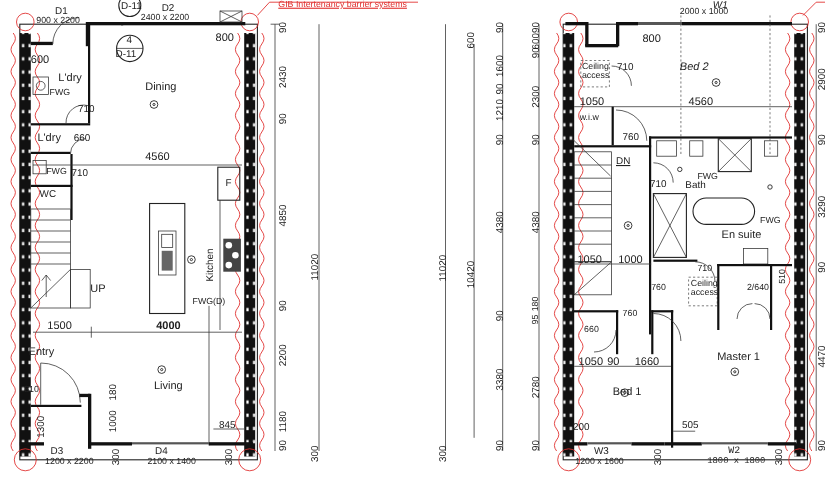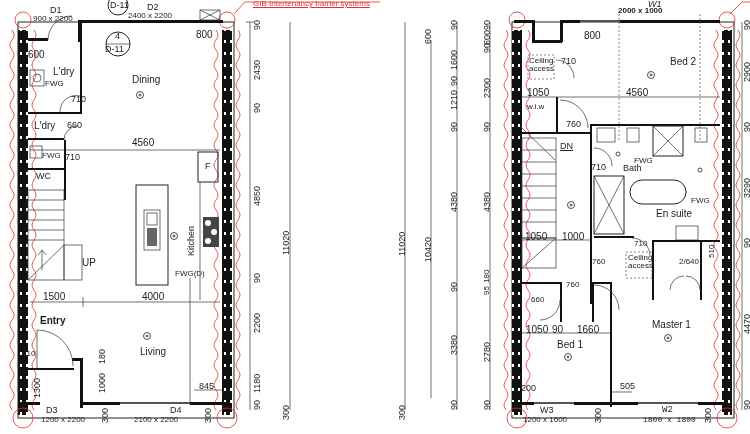--- a/index.html
+++ b/index.html
@@ -262,52 +262,52 @@
   <span class="lb s9" style="left:67px;top:121px;">660</span>
   <span class="lb s10" style="left:132px;top:138px;">4560</span>
   <span class="lb s8" style="left:42px;top:152px;">FWG</span>
   <span class="lb s9" style="left:65px;top:153px;">710</span>
   <span class="lb s9" style="left:36px;top:172px;">WC</span>
   <span class="lb s9" style="left:205px;top:162px;">F</span>
   <span class="lb s9 rot" style="left:187px;top:256px;">Kitchen</span>
   <span class="lb s10" style="left:82px;top:258px;">UP</span>
   <span class="lb s8" style="left:175px;top:270px;">FWG(D)</span>
   <span class="lb s10" style="left:43px;top:292px;">1500</span>
-  <span class="lb s10" style="left:142px;top:292px;">4000</span>
-  <span class="lb s10" style="left:40px;top:316px;font-weight:bold;">Entry</span>
+  <span class="lb s10" style="left:142px;top:292px;font-weight:bold;">4000</span>
+  <span class="lb s10" style="left:26px;top:316px;">Entry</span>
   <span class="lb s10" style="left:140px;top:347px;">Living</span>
   <span class="lb s8" style="left:22px;top:350px;">810</span>
   <span class="lb s9 rot" style="left:33px;top:398px;">1300</span>
   <span class="lb s9 rot" style="left:98px;top:393px;">1000</span>
   <span class="lb s9 rot" style="left:98px;top:364px;">180</span>
   <span class="lb s9" style="left:199px;top:382px;">845</span>
   <span class="lb s9" style="left:46px;top:406px;">D3</span>
   <span class="lb s8" style="left:41px;top:416px;">1200 x 2200</span>
   <span class="lb s9 rot" style="left:101px;top:423px;">300</span>
-  <span class="lb s9" style="left:170px;top:406px;">D4</span>
-  <span class="lb s8" style="left:134px;top:416px;">2100 x 2200</span>
+  <span class="lb s9" style="left:141px;top:406px;">D4</span>
+  <span class="lb s8" style="left:134px;top:416px;">2100 x 1400</span>
   <span class="lb s9 rot" style="left:204px;top:423px;">300</span>
 
   <span class="lb s9 rot" style="left:253px;top:30px;">90</span>
   <span class="lb s9 rot" style="left:253px;top:80px;">2430</span>
   <span class="lb s9 rot" style="left:253px;top:113px;">90</span>
   <span class="lb s9 rot" style="left:253px;top:206px;">4850</span>
   <span class="lb s9 rot" style="left:253px;top:283px;">90</span>
   <span class="lb s9 rot" style="left:253px;top:333px;">2200</span>
   <span class="lb s9 rot" style="left:253px;top:393px;">1180</span>
   <span class="lb s9 rot" style="left:253px;top:410px;">90</span>
   <span class="lb s9 rot" style="left:282px;top:420px;">300</span>
   <span class="lb s9 rot" style="left:282px;top:255px;">11020</span>
 
   <span class="lb s9" style="left:648px;top:0px;font-style:italic;">W1</span>
-  <span class="lb s8" style="left:618px;top:7px;font-weight:bold;">2000 x 1000</span>
+  <span class="lb s8" style="left:618px;top:7px;">2000 x 1000</span>
   <span class="lb s10" style="left:584px;top:31px;">800</span>
   <span class="lb s8" style="left:529px;top:57px;width:24px;white-space:normal;">Ceiling access</span>
   <span class="lb s9" style="left:561px;top:57px;">710</span>
-  <span class="lb s10" style="left:670px;top:57px;">Bed 2</span>
+  <span class="lb s10" style="left:618px;top:57px;font-style:italic;">Bed 2</span>
   <span class="lb s10" style="left:527px;top:88px;">1050</span>
   <span class="lb s10" style="left:626px;top:88px;">4560</span>
   <span class="lb s8" style="left:527px;top:103px;">w.i.w</span>
   <span class="lb s9" style="left:566px;top:120px;">760</span>
   <span class="lb s9" style="left:560px;top:142px;text-decoration:underline;">DN</span>
   <span class="lb s8" style="left:634px;top:157px;">FWG</span>
   <span class="lb s9" style="left:591px;top:163px;">710</span>
   <span class="lb s9" style="left:623px;top:164px;">Bath</span>
   <span class="lb s8" style="left:691px;top:197px;">FWG</span>
   <span class="lb s10" style="left:656px;top:209px;">En suite</span>
@@ -317,21 +317,21 @@
   <span class="lb s8" style="left:592px;top:258px;">760</span>
   <span class="lb s8" style="left:628px;top:254px;width:24px;white-space:normal;">Ceiling access</span>
   <span class="lb s8" style="left:679px;top:258px;">2/640</span>
   <span class="lb s8 rot" style="left:708px;top:258px;">510</span>
   <span class="lb s8" style="left:566px;top:281px;">760</span>
   <span class="lb s8" style="left:531px;top:296px;">660</span>
   <span class="lb s10" style="left:652px;top:320px;">Master 1</span>
   <span class="lb s10" style="left:526px;top:325px;">1050</span>
   <span class="lb s10" style="left:552px;top:325px;">90</span>
   <span class="lb s10" style="left:577px;top:325px;">1660</span>
-  <span class="lb s10" style="left:557px;top:340px;text-align:center;">Bed 1</span>
+  <span class="lb s10" style="left:557px;top:352px;text-align:center;">Bed 1</span>
   <span class="lb s9" style="left:521px;top:384px;">200</span>
   <span class="lb s9" style="left:620px;top:382px;">505</span>
   <span class="lb s9" style="left:540px;top:406px;">W3</span>
   <span class="lb s8" style="left:523px;top:416px;">1200 x 1600</span>
   <span class="lb s9 rot" style="left:594px;top:423px;">300</span>
   <span class="lb s9" style="left:662px;top:406px;font-family:Liberation Mono, monospace;">W2</span>
   <span class="lb s8" style="left:643px;top:416px;font-family:Liberation Mono, monospace;">1800 x 1800</span>
   <span class="lb s9 rot" style="left:704px;top:423px;">300</span>
 
   <span class="lb s9 rot" style="left:398px;top:256px;">11020</span>

